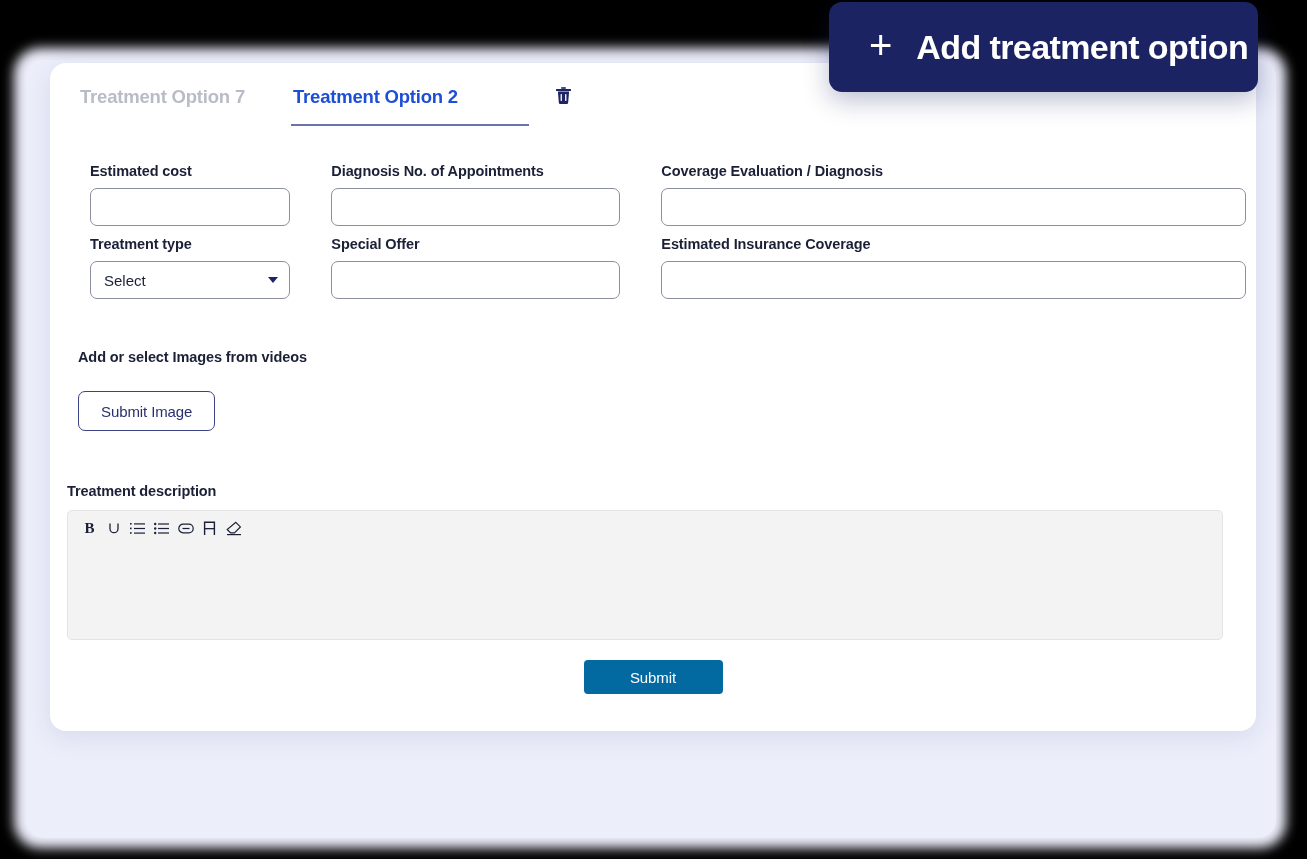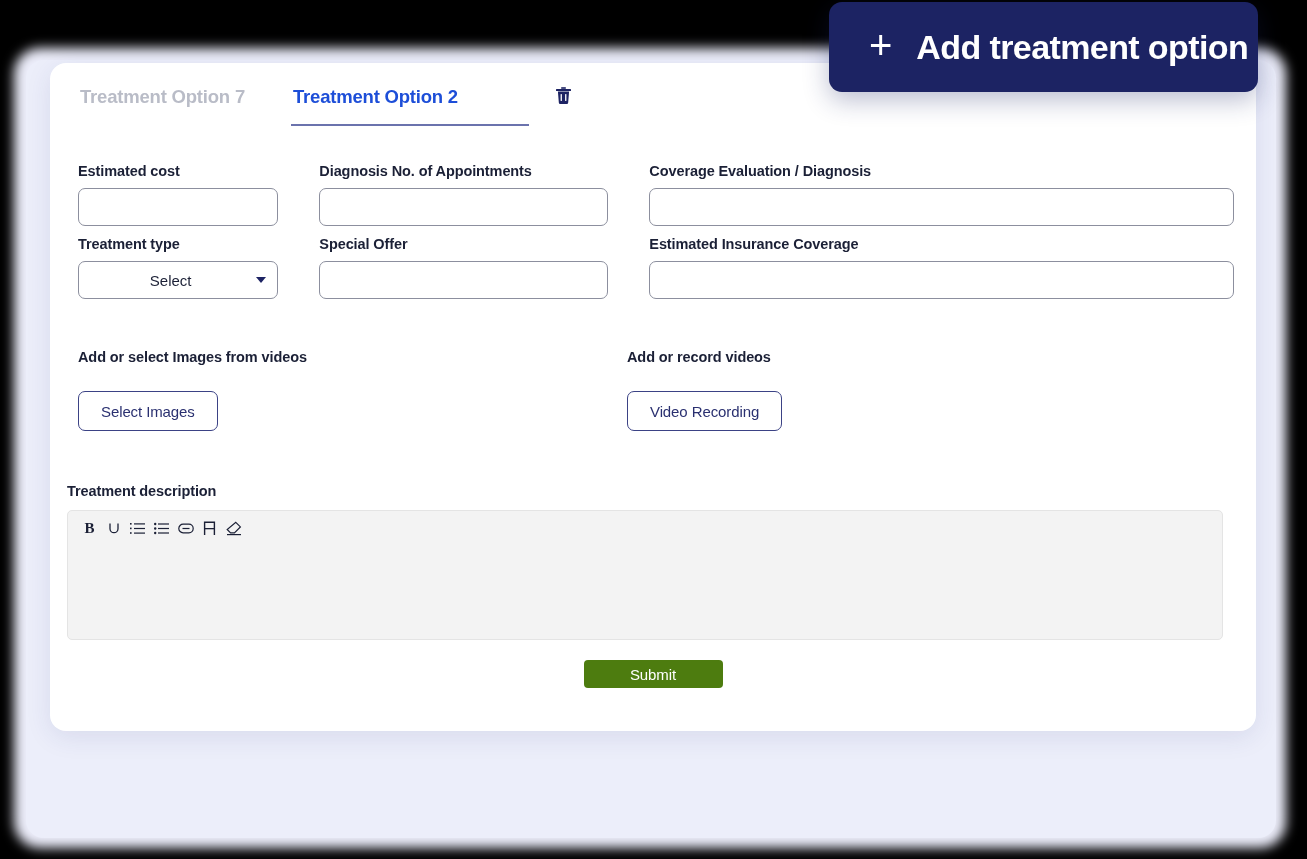--- a/index.html
+++ b/index.html
@@ -79,21 +79,21 @@
   .trash-btn {
     margin-left: 26px;
     margin-top: 8px;
     cursor: pointer;
     line-height: 0;
   }
 
   
   .form-area {
     position: absolute;
-    left: 28px;
+    left: 40px;
     top: 100px;
     width: 1156px;
   }
   .row {
     display: flex;
     margin-bottom: 10px;
   }
   .col-a { width: 208px; margin-right: 41px; }
   .col-b { width: 300px; margin-right: 41px; }
   .col-c { width: 607px; }
@@ -127,21 +127,20 @@
     border: 1px solid #8c8f9e;
     border-radius: 7px;
     background: #ffffff;
     font-family: "Liberation Sans", sans-serif;
     font-size: 15px;
     color: #1b2036;
     padding: 0 28px 0 13px;
     display: flex;
     align-items: center;
     cursor: pointer;
-    justify-content: center;
   }
   .select-caret {
     position: absolute;
     right: 12px;
     top: 50%;
     transform: translateY(-50%);
     width: 0; height: 0;
     border-left: 5.5px solid transparent;
     border-right: 5.5px solid transparent;
     border-top: 6.5px solid #1d2363;
@@ -236,22 +235,22 @@
   .submit-wrap {
     position: absolute;
     left: 0;
     top: 597px;
     width: 1206px;
     display: flex;
     justify-content: center;
   }
   .submit-btn {
     width: 139px;
-    height: 28px;
-    background: #4d7c0f;
+    height: 34px;
+    background: #0369a1;
     color: #ffffff;
     border: none;
     border-radius: 4px;
     font-family: "Liberation Sans", sans-serif;
     font-size: 15px;
     letter-spacing: -0.1px;
     cursor: pointer;
   }
 
   
@@ -346,25 +345,21 @@
         <div class="col-c">
           <label class="field-label">Estimated Insurance Coverage</label>
           <input class="text-input" type="text" placeholder="" style="">
         </div>
       </div>
     </div>
 
     <div class="media-row">
       <div class="media-left">
         <label class="field-label">Add or select Images from videos</label>
-        <button class="outline-btn">Select Images</button>
-      </div>
-      <div class="media-right">
-        <label class="field-label">Add or record videos</label>
-        <button class="outline-btn">Video Recording</button>
+        <button class="outline-btn">Submit Image</button>
       </div>
     </div>
 
     <div class="desc-area">
       <label class="field-label">Treatment description</label>
       <div class="editor">
         <div class="editor-toolbar">
 
           <div class="tool-btn tool-b">B</div>
 

